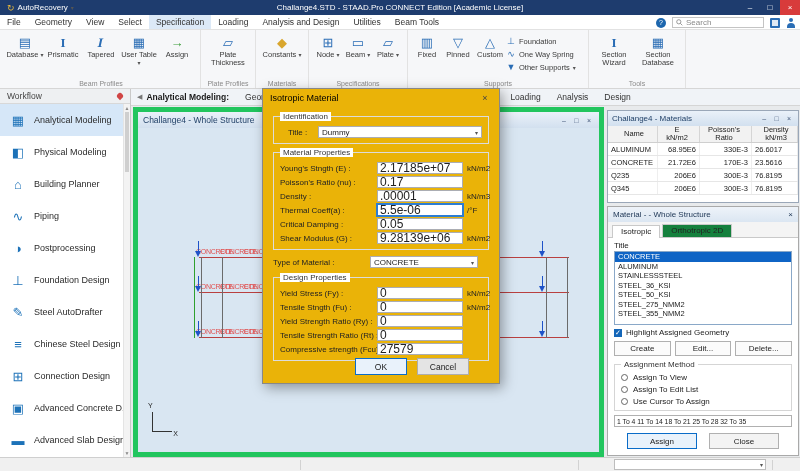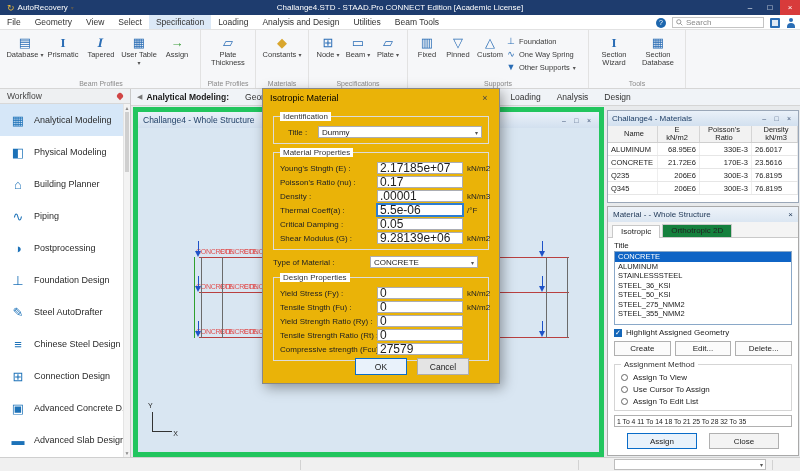--- a/index.html
+++ b/index.html
@@ -543,25 +543,25 @@
         <span class="mp-btn">Delete...</span>
       </div>
       <div class="mp-group">
         <span class="gbox-label">Assignment Method</span>
         <div class="radio-row">
           <span class="radio"></span>
           <span>Assign To View</span>
         </div>
         <div class="radio-row">
           <span class="radio"></span>
-          <span>Use Cursor To Assign</span>
+          <span>Assign To Edit List</span>
         </div>
         <div class="radio-row">
           <span class="radio"></span>
-          <span>Assign To Edit List</span>
+          <span>Use Cursor To Assign</span>
         </div>
       </div>
       <div class="mp-editlist">1 To 4 11 To 14 18 To 21 25 To 28 32 To 35</div>
       <div class="mp-actions">
         <span class="mp-action default">Assign</span>
         <span class="mp-action">Close</span>
       </div>
     </div>
   </div>
 

